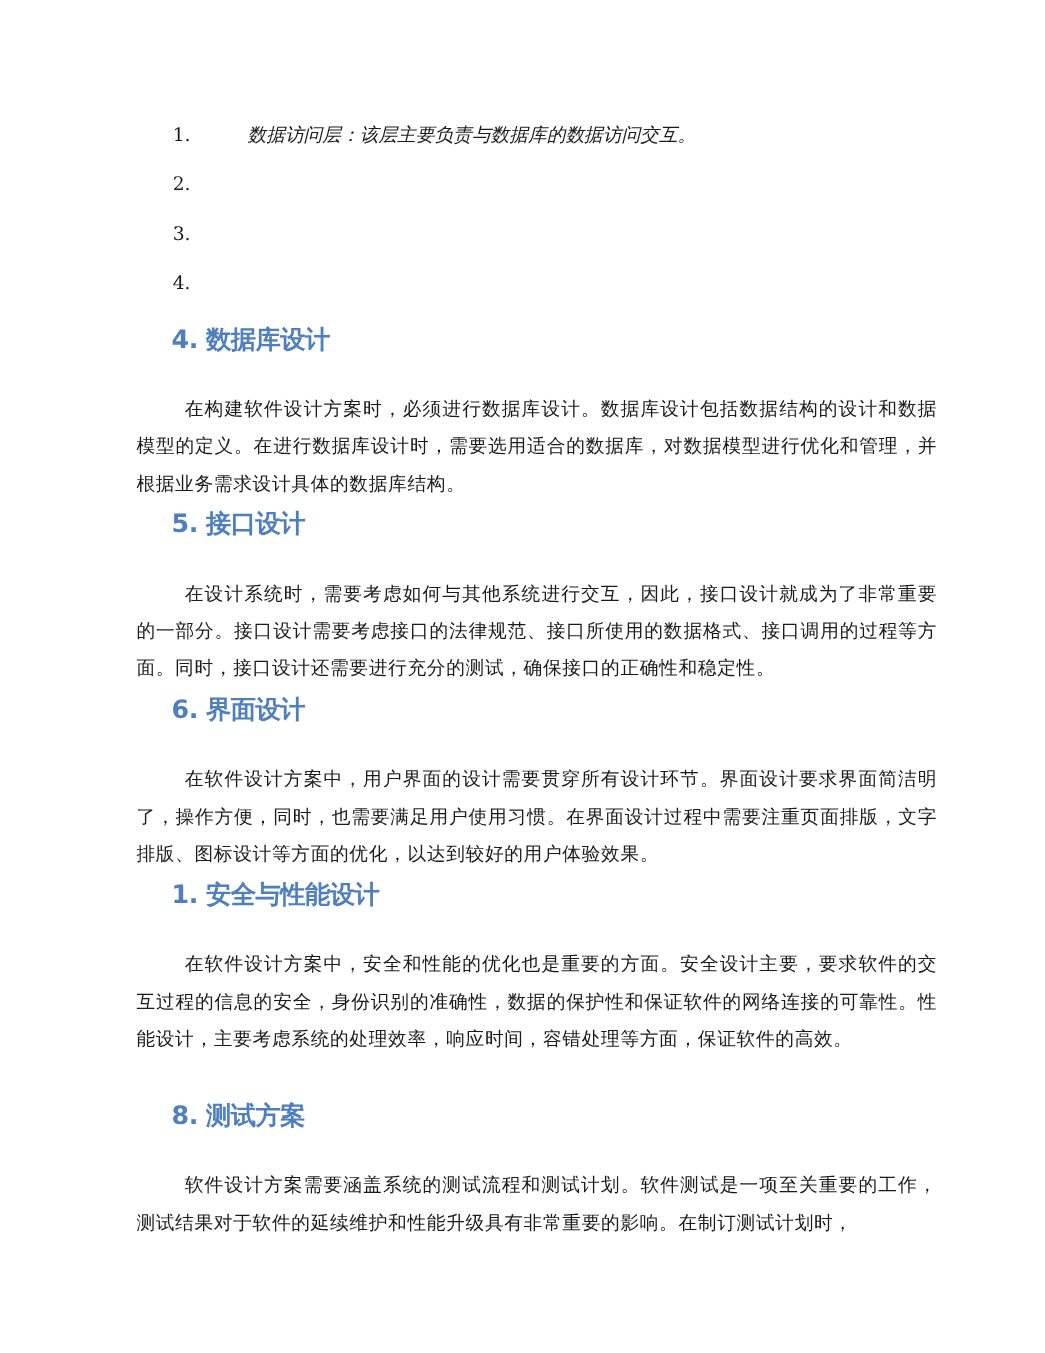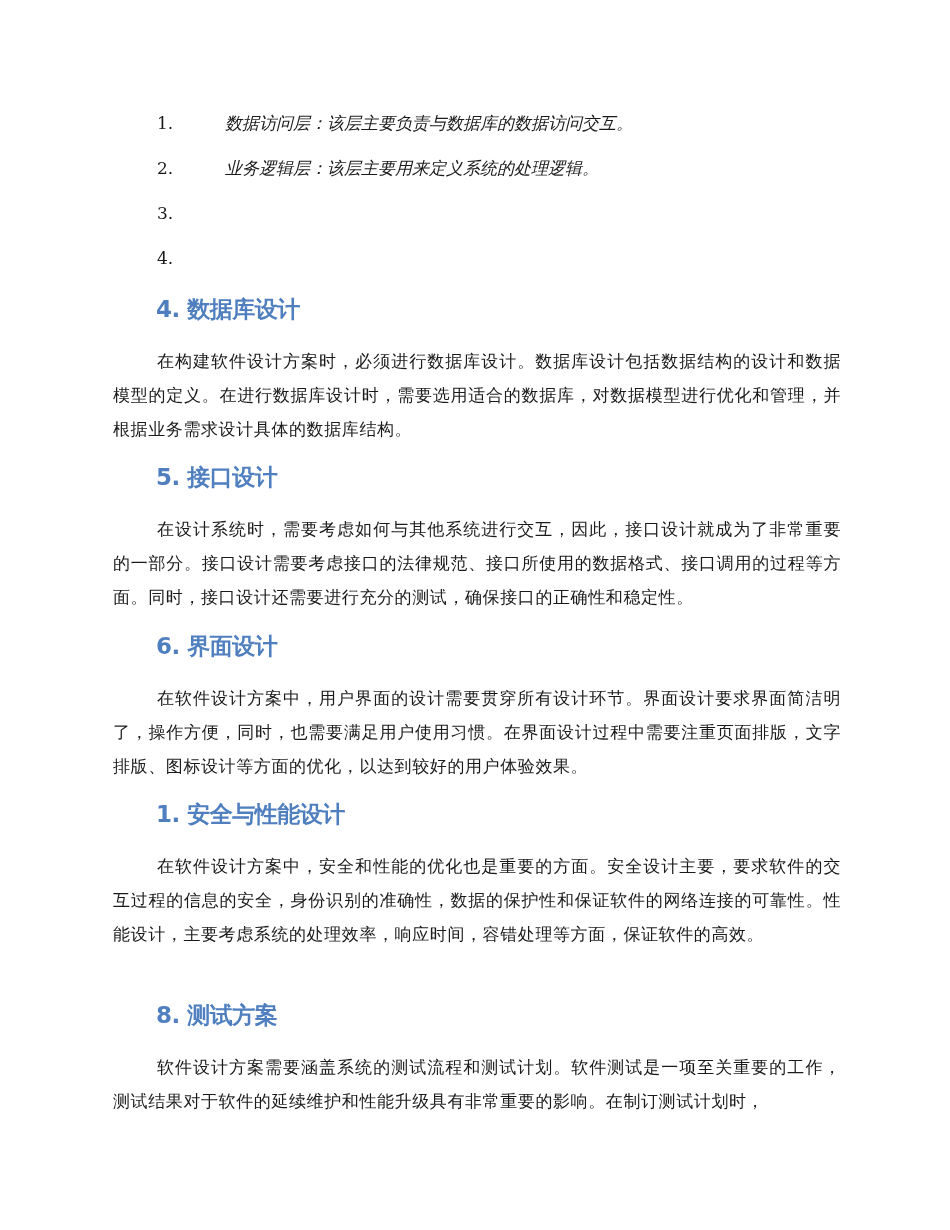--- a/index.html
+++ b/index.html
@@ -6,36 +6,35 @@
   body { width: 950px; height: 1230px; position: relative; overflow: hidden;
          font-family: "DejaVu Serif", "Liberation Serif", serif; color: #1a1a1a; }
   .page { position: absolute; left: 0; top: 0; width: 950px; height: 1230px; }
   .list { position: absolute; left: 0; top: 108px; width: 950px; }
   .list-item { position: relative; height: 45px; font-size: 17px; line-height: 30px; }
   .list-num { position: absolute; left: 157px; top: 0; }
   .list-text { position: absolute; left: 225px; top: 0; white-space: nowrap; font-style: italic; }
   .section { position: absolute; left: 0; width: 950px; }
   .heading { position: absolute; left: 156px; top: 0; margin: 0; font-family: "DejaVu Sans", "Liberation Sans", sans-serif;
              font-weight: bold; font-size: 23px; line-height: 30px; color: #4f7fbf; white-space: nowrap; letter-spacing: -0.5px; }
-  .para { position: absolute; left: 113px; top: 50px; width: 728px; margin: 0; font-size: 17px; line-height: 34px;
+  .para { position: absolute; left: 113px; top: 50px; width: 728px; margin: 11px; font-size: 17px; line-height: 34px;
           text-indent: 44px; text-align: justify; letter-spacing: 0.6px; }
 </style>
 </head>
 <body>
 
 <div class="page">
 
   <div class="list">
     <div class="list-item">
       <span class="list-num">1.</span>
       <span class="list-text">数据访问层：该层主要负责与数据库的数据访问交互。</span>
     </div>
     <div class="list-item">
       <span class="list-num">2.</span>
-      <span class="list-text">业务逻辑层：该层主要用来定义系统的处理逻辑。</span>
     </div>
     <div class="list-item">
       <span class="list-num">3.</span>
     </div>
     <div class="list-item">
       <span class="list-num">4.</span>
     </div>
   </div>
 
   <div class="section" style="top:294px;">

